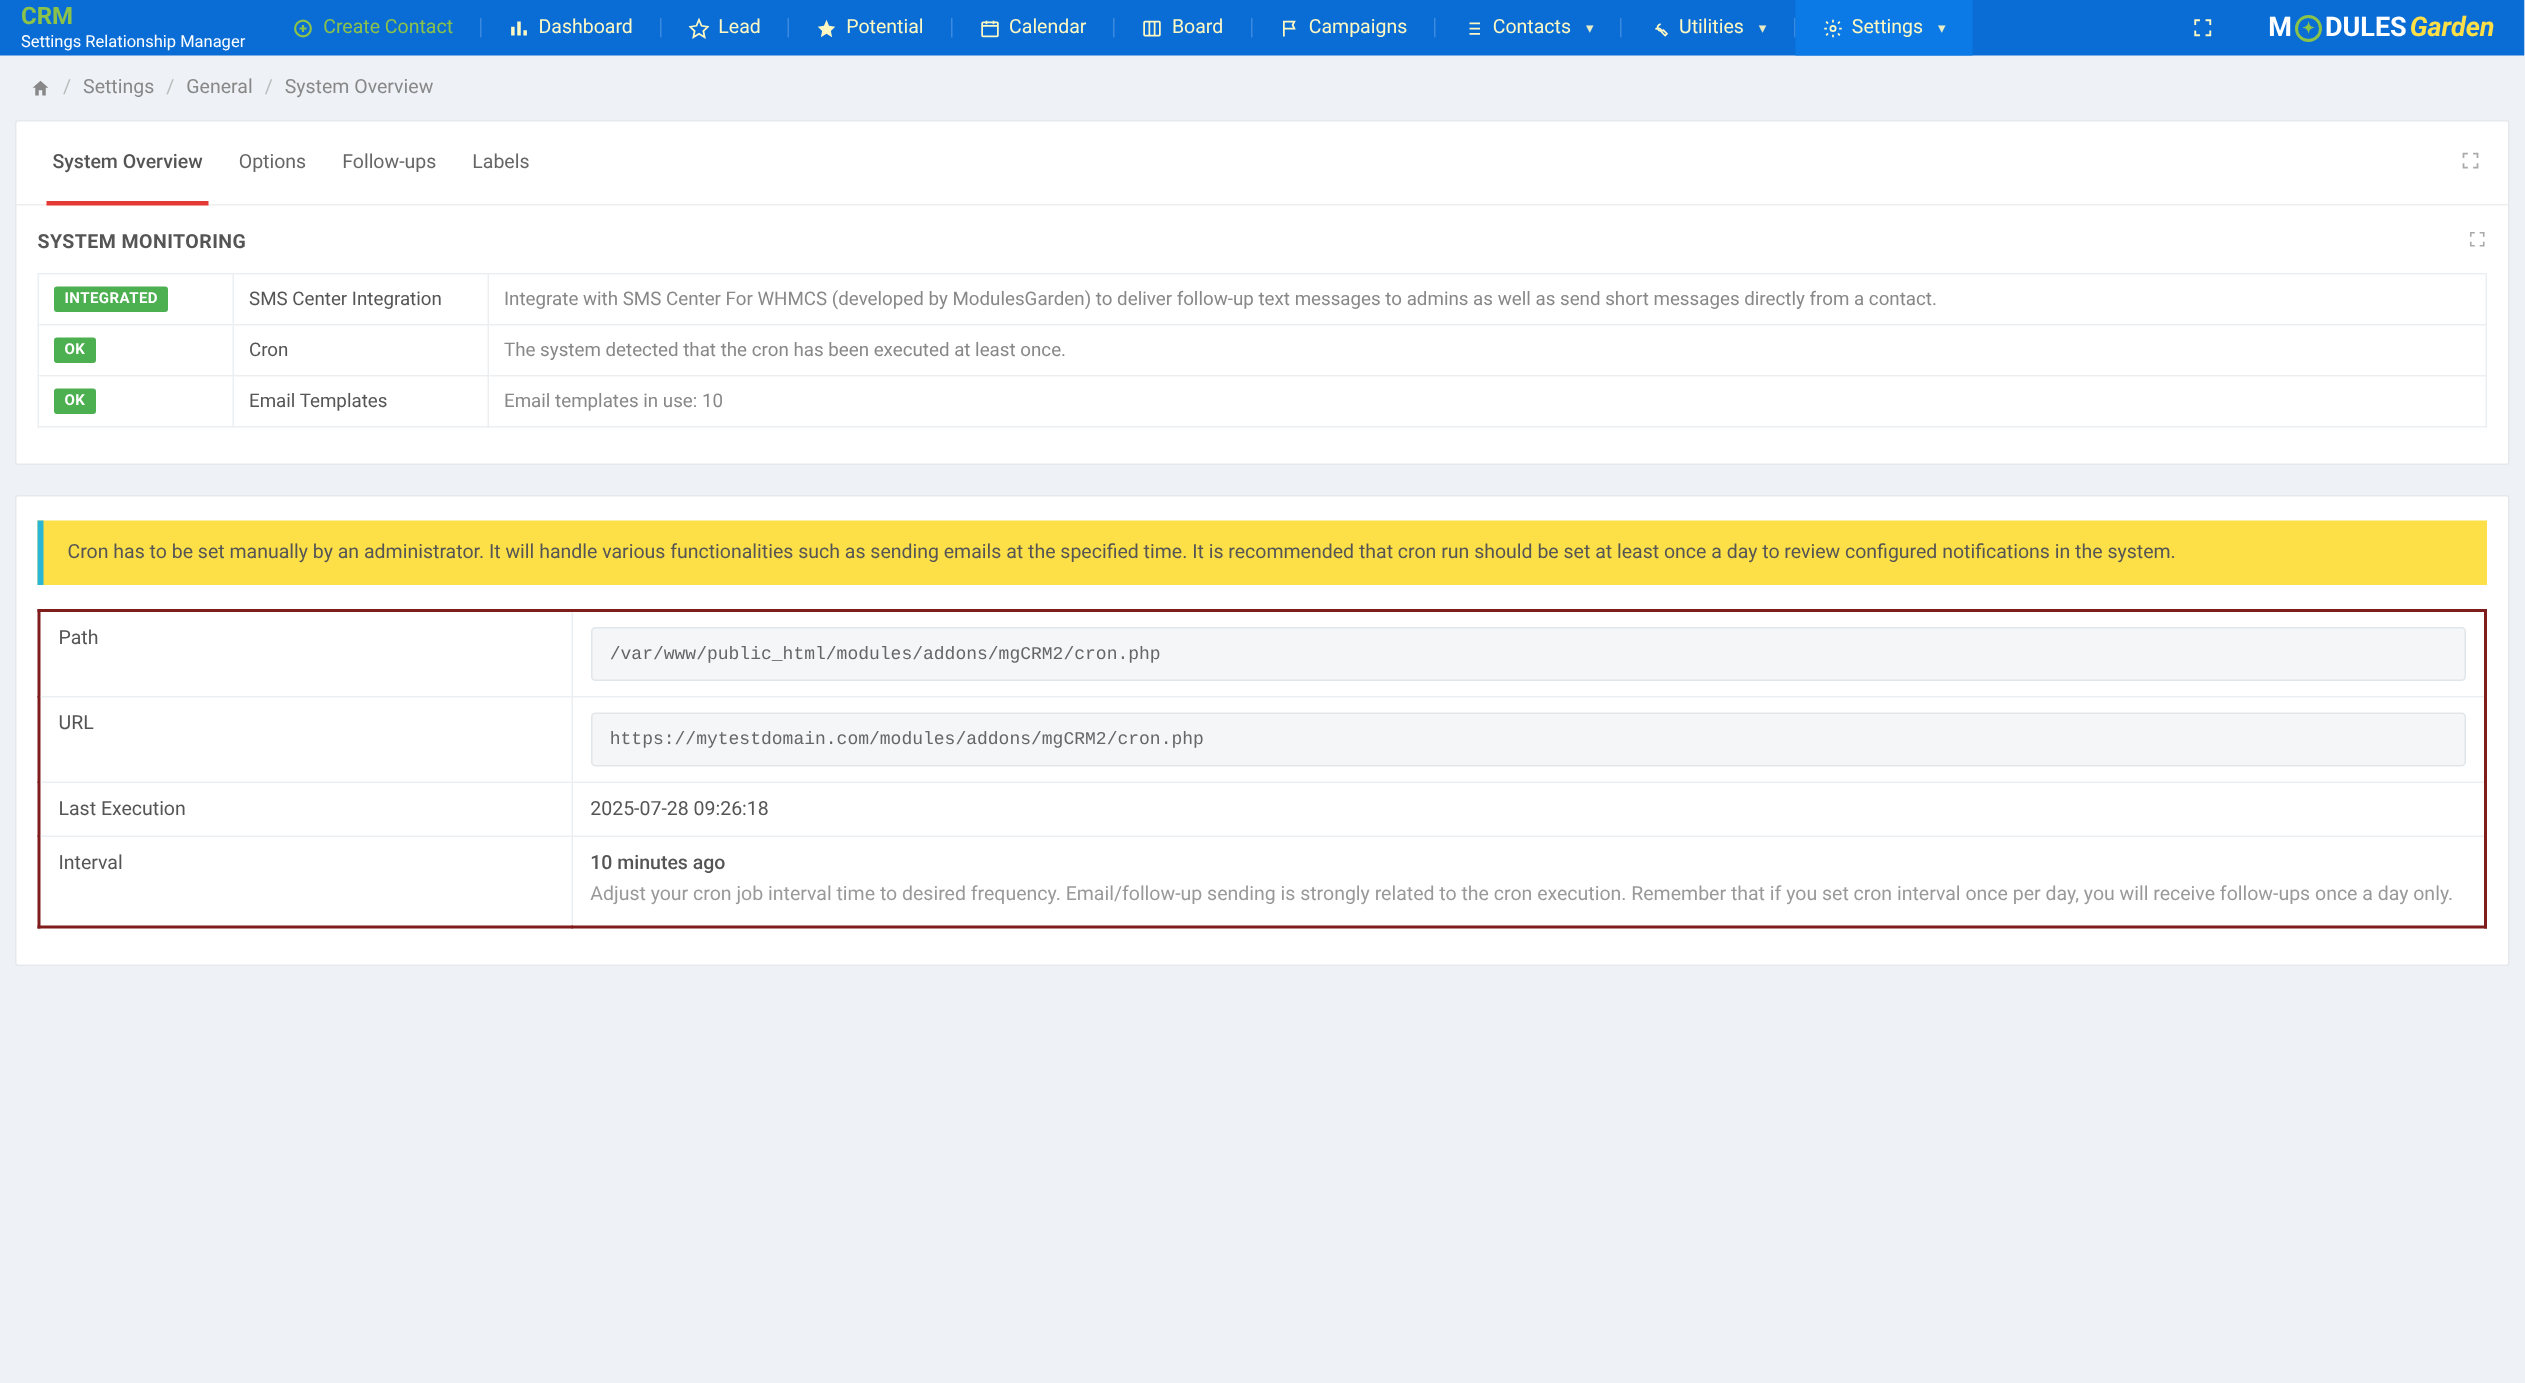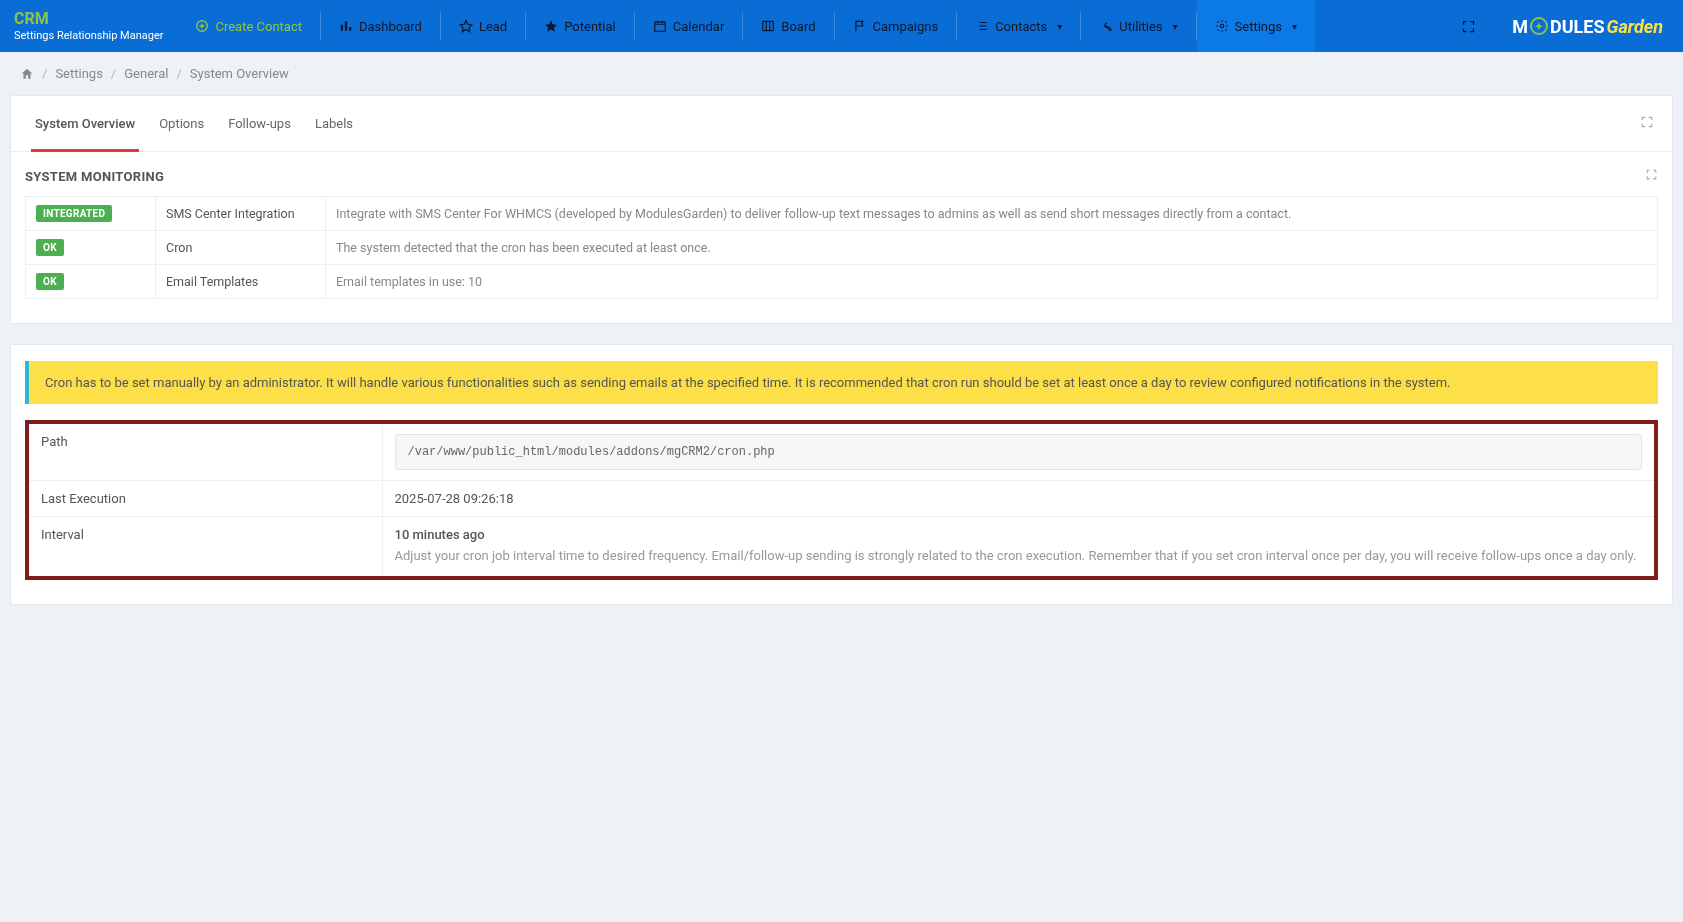--- a/index.html
+++ b/index.html
@@ -1,22 +1,22 @@
 <!DOCTYPE html>
 <html><head>
 <meta charset="utf-8">
 <style>
   * { box-sizing: border-box; margin: 0; padding: 0; }
   body { font-family: -apple-system, BlinkMacSystemFont, "Segoe UI", Roboto, Helvetica, Arial, sans-serif; background: #eef1f5; color: #555; font-size: 13px; }
-  .topbar { background: #0a6dd6; height: 52px; display: flex; align-items: center; color: #fff; justify-content: flex-end; }
+  .topbar { background: #0a6dd6; height: 37px; display: flex; align-items: center; color: #fff; justify-content: flex-end; }
   .brand { padding: 0 14px; }
   .brand-title { color: #8BC34A; font-weight: 700; font-size: 16px; line-height: 1; }
   .brand-sub { color: #fff; font-size: 11px; margin-top: 2px; }
   .nav { display: flex; align-items: stretch; height: 100%; flex: 1; }
-  .nav-item { display: flex; align-items: center; gap: 6px; padding: 0 18px; color: #0f172a; font-size: 13px; cursor: pointer; position: relative; }
+  .nav-item { display: flex; align-items: center; gap: 6px; padding: 0 18px; color: #fef9c3; font-size: 13px; cursor: pointer; position: relative; }
   .nav-item.green { color: #8BC34A; }
   .nav-sep { width: 1px; background: rgba(255,255,255,0.2); margin: 12px 0; }
   .nav-item.active { background: #0b7ae6; }
   .nav-right { display: flex; align-items: center; height: 100%; }
   .logo { padding: 0 20px; display:flex; align-items:center; gap:2px; font-size:18px; font-weight:700;}
   .logo .m { color:#fff;}
   .logo .o { color:#8BC34A; }
   .logo .garden { color:#fde047; font-style:italic; font-weight:700;}
   .chev { font-size:10px; margin-left:4px; opacity:.9;}
   .icon { display:inline-flex; }
@@ -31,21 +31,21 @@
   .expand-btn { margin-left:auto; color:#aaa; padding: 18px 6px; cursor:pointer; }
   .section { padding: 16px 14px 24px 14px; }
   .section-head { display:flex; align-items:center; margin-bottom:12px;}
   .section-title { font-weight:700; color:#555; letter-spacing:.3px; font-size:13px;}
   table.mon { width:100%; border-collapse:collapse; border:1px solid #eceff2;}
   table.mon td { border:1px solid #eceff2; padding:8px 10px; vertical-align:middle; font-size:12.5px; color:#888;}
   table.mon td.name { color:#555; width:170px;}
   table.mon td.badge-col { width:130px;}
   .badge { display:inline-block; background:#4CAF50; color:#fff; font-size:10px; font-weight:700; padding:3px 7px; border-radius:2px; letter-spacing:.3px;}
   .alert { background:#fde047; border-left:4px solid #2bb6d6; color:#555; padding:14px 16px; font-size:13px; margin-bottom:16px;}
-  table.details { width:100%; border-collapse:collapse; border:4px solid #7f1d1d;padding-left:16px;}
+  table.details { width:100%; border-collapse:collapse; border:2px solid #7f1d1d;padding-left:16px;}
   table.details td { border:1px solid #eceff2; padding:10px 12px; vertical-align:top; font-size:13px;}
   table.details td.label { width:355px; color:#555;}
   .readonly { width:100%; background:#f4f6f8; border:1px solid #e1e6ea; border-radius:3px; padding:10px 12px; font-family: Consolas, "Courier New", monospace; font-size:12px; color:#666;}
   .interval-val { color:#555; font-weight:500;}
   .interval-note { color:#999; margin-top:4px; line-height:1.5;}
   svg { display:block; }
 </style>
 </head>
 <body>
 
@@ -236,20 +236,24 @@
 <div class="panel">
   <div class="section">
     <div class="alert">Cron has to be set manually by an administrator. It will handle various functionalities such as sending emails at the specified time. It is recommended that cron run should be set at least once a day to review configured notifications in the system.</div>
     <table class="details">
       <tbody>
           <tr>
         <td class="label">Path</td>
         <td><input class="readonly" readonly="" value="/var/www/public_html/modules/addons/mgCRM2/cron.php" style=""></td>
       </tr>
       <tr>
+        <td class="label">URL</td>
+        <td><input class="readonly" readonly="" value="https://mytestdomain.com/modules/addons/mgCRM2/cron.php" style=""></td>
+      </tr>
+      <tr>
         <td class="label">Last Execution</td>
         <td style="color:#555">2025-07-28 09:26:18</td>
       </tr>
       <tr>
         <td class="label">Interval</td>
         <td>
           <div class="interval-val">10 minutes ago</div>
           <div class="interval-note">Adjust your cron job interval time to desired frequency. Email/follow-up sending is strongly related to the cron execution. Remember that if you set cron interval once per day, you will receive follow-ups once a day only.</div>
         </td>
       </tr>

